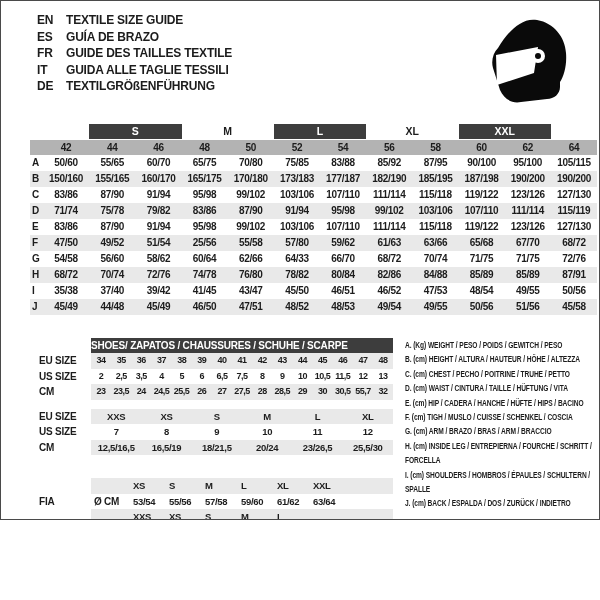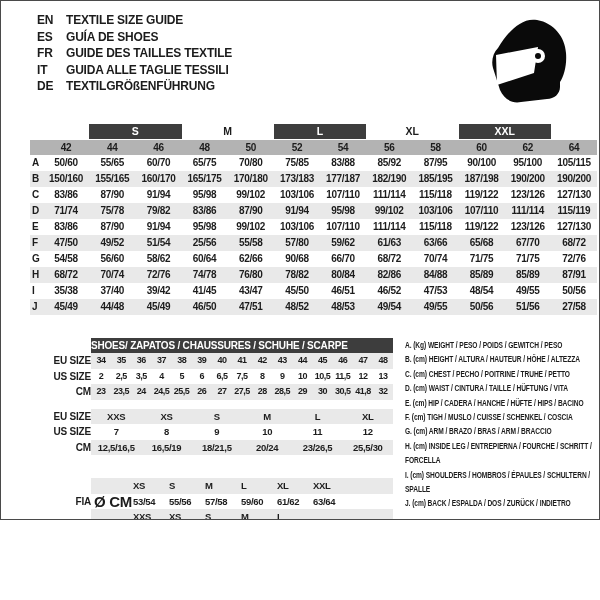--- a/index.html
+++ b/index.html
@@ -25,50 +25,50 @@
   .m-label{text-align:left;padding-left:2px;letter-spacing:0;}
   .band-label{font-size:10.5px;}
   .band-label.dark{background:#3d3d3d;color:#ffffff;}
   
   .bottom-left{position:absolute;left:38px;top:337px;width:354px;}
   .head-row{display:flex;height:15px;}
   .head-row .s-gutter{height:15px;}
   .bar{flex:1;background:#3d3d3d;color:#fff;font-size:10px;line-height:15px;height:15px;
        box-sizing:border-box;white-space:nowrap;letter-spacing:-0.2px;}
   .s-row{display:flex;height:15.5px;line-height:15.5px;}
-  .s-gutter{width:52px;flex:none;text-align:right;font-size:10px;letter-spacing:-0.2px;}
+  .s-gutter{width:52px;flex:none;text-align:left;font-size:10px;letter-spacing:-0.2px;}
   .s-cells{flex:1;display:flex;}
   .s-cells.shaded{background:#e9e9e9;}
   .s-cell{flex:1;text-align:center;white-space:nowrap;font-size:9.5px;letter-spacing:-0.3px;}
   .shoes .s-cell{font-size:9px;letter-spacing:-0.5px;}
   .gloves{margin-top:9px;}
   .helmet{margin-top:8px;}
   .helmet .s-cells{flex:none;width:302px;}
   .h-unit{width:40px;flex:none;text-align:left;padding-left:3px;box-sizing:border-box;
-          font-size:15px;white-space:nowrap;letter-spacing:-0.3px;}
+          font-size:10px;white-space:nowrap;letter-spacing:-0.3px;}
   .h-cell{width:36px;flex:none;text-align:left;padding-left:2px;box-sizing:border-box;
           font-size:9.5px;white-space:nowrap;letter-spacing:-0.3px;}
   
   .legend{position:absolute;left:404px;top:337px;width:246px;
           font-size:8.5px;line-height:14.4px;letter-spacing:-0.1px;
           transform:scaleX(0.78);transform-origin:left top;}
 </style>
 </head>
 <body>
 
 <div class="page">
 
   <div class="lang-list">
       <div class="lang-row">
         <div class="lang-code">EN</div>
         <div class="lang-title">TEXTILE SIZE GUIDE</div>
       </div>
       <div class="lang-row">
         <div class="lang-code">ES</div>
-        <div class="lang-title">GUÍA DE SHOES</div>
+        <div class="lang-title">GUÍA DE BRAZO</div>
       </div>
       <div class="lang-row">
         <div class="lang-code">FR</div>
         <div class="lang-title">GUIDE DES TAILLES TEXTILE</div>
       </div>
       <div class="lang-row">
         <div class="lang-code">IT</div>
         <div class="lang-title">GUIDA ALLE TAGLIE TESSILI</div>
       </div>
       <div class="lang-row">
@@ -200,21 +200,21 @@
         <div class="m-cell">67/70</div>
         <div class="m-cell">68/72</div>
       </div>
       <div class="m-row">
         <div class="m-cell m-label">G</div>
         <div class="m-cell">54/58</div>
         <div class="m-cell">56/60</div>
         <div class="m-cell">58/62</div>
         <div class="m-cell">60/64</div>
         <div class="m-cell">62/66</div>
-        <div class="m-cell">90/68</div>
+        <div class="m-cell">64/33</div>
         <div class="m-cell">66/70</div>
         <div class="m-cell">68/72</div>
         <div class="m-cell">70/74</div>
         <div class="m-cell">71/75</div>
         <div class="m-cell">71/75</div>
         <div class="m-cell">72/76</div>
       </div>
       <div class="m-row stripe">
         <div class="m-cell m-label">H</div>
         <div class="m-cell">68/72</div>
@@ -251,21 +251,21 @@
         <div class="m-cell">44/48</div>
         <div class="m-cell">45/49</div>
         <div class="m-cell">46/50</div>
         <div class="m-cell">47/51</div>
         <div class="m-cell">48/52</div>
         <div class="m-cell">48/53</div>
         <div class="m-cell">49/54</div>
         <div class="m-cell">49/55</div>
         <div class="m-cell">50/56</div>
         <div class="m-cell">51/56</div>
-        <div class="m-cell">27/58</div>
+        <div class="m-cell">45/58</div>
       </div>
     </div>
 
   <div class="bottom-left">
 
     <div class="shoes">
       <div class="head-row">
         <div class="s-gutter"></div>
         <div class="bar">SHOES/ ZAPATOS / CHAUSSURES / SCHUHE / SCARPE</div>
       </div>
@@ -319,21 +319,21 @@
               <div class="s-cell">24,5</div>
               <div class="s-cell">25,5</div>
               <div class="s-cell">26</div>
               <div class="s-cell">27</div>
               <div class="s-cell">27,5</div>
               <div class="s-cell">28</div>
               <div class="s-cell">28,5</div>
               <div class="s-cell">29</div>
               <div class="s-cell">30</div>
               <div class="s-cell">30,5</div>
-              <div class="s-cell">41,8</div>
+              <div class="s-cell">55,7</div>
               <div class="s-cell">32</div>
             </div>
           </div>
         </div>
     </div>
 
     <div class="gloves">
       <div class="rows-host">
           <div class="s-row">
             <div class="s-gutter">EU SIZE</div>

